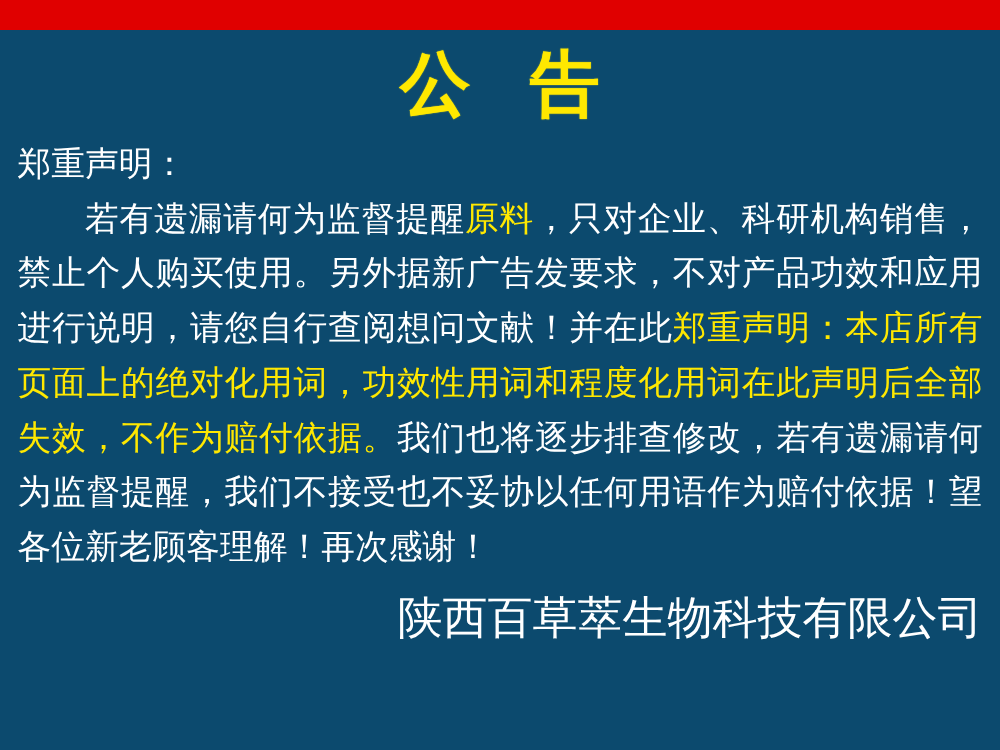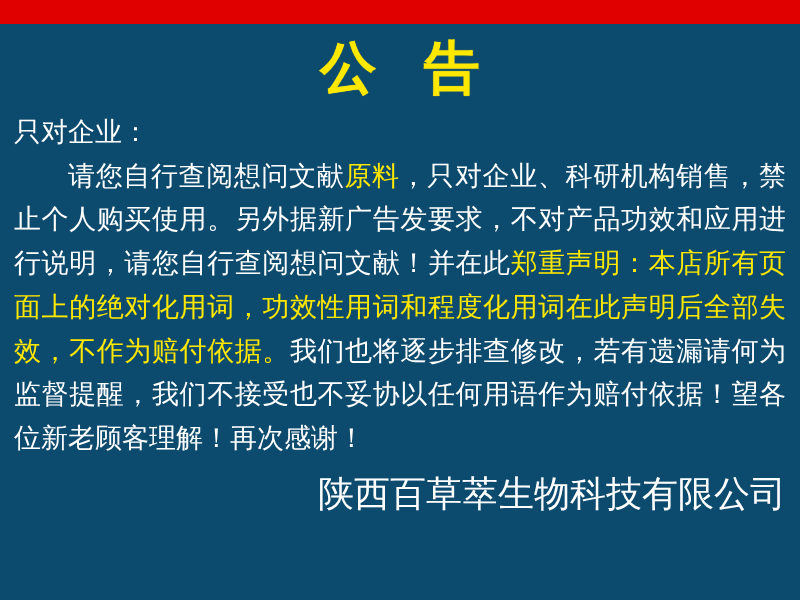--- a/index.html
+++ b/index.html
@@ -58,21 +58,21 @@
   }
 </style>
 </head>
 <body>
 
 <div class="notice">
 
   <div class="title">公 告</div>
 
   <div class="body-text">
-    <p class="para">只对企业：</p>
+    <p class="para">郑重声明：</p>
     <p class="para para-indent">
-      <span>请您自行查阅想问文献</span><span class="hl">原料</span><span>，只对企业、科研机构销售，禁止个人购买使用。另外据新广告发要求，不对产品功效和应用进行说明，请您自行查阅想问文献！并在此</span><span class="hl">郑重声明：本店所有页面上的绝对化用词，功效性用词和程度化用词在此声明后全部失效，不作为赔付依据。</span><span>我们也将逐步排查修改，若有遗漏请何为监督提醒，我们不接受也不妥协以任何用语作为赔付依据！望各位新老顾客理解！再次感谢！</span>
+      <span>若有遗漏请何为监督提醒</span><span class="hl">原料</span><span>，只对企业、科研机构销售，禁止个人购买使用。另外据新广告发要求，不对产品功效和应用进行说明，请您自行查阅想问文献！并在此</span><span class="hl">郑重声明：本店所有页面上的绝对化用词，功效性用词和程度化用词在此声明后全部失效，不作为赔付依据。</span><span>我们也将逐步排查修改，若有遗漏请何为监督提醒，我们不接受也不妥协以任何用语作为赔付依据！望各位新老顾客理解！再次感谢！</span>
     </p>
   </div>
 
   <div class="signature">陕西百草萃生物科技有限公司</div>
 
 </div>
 
 </body></html>

